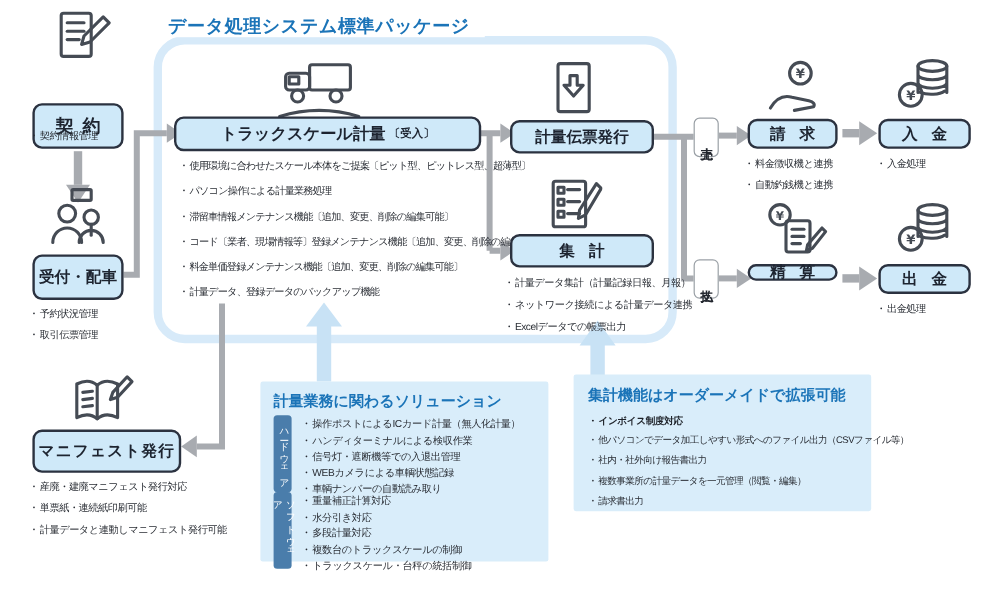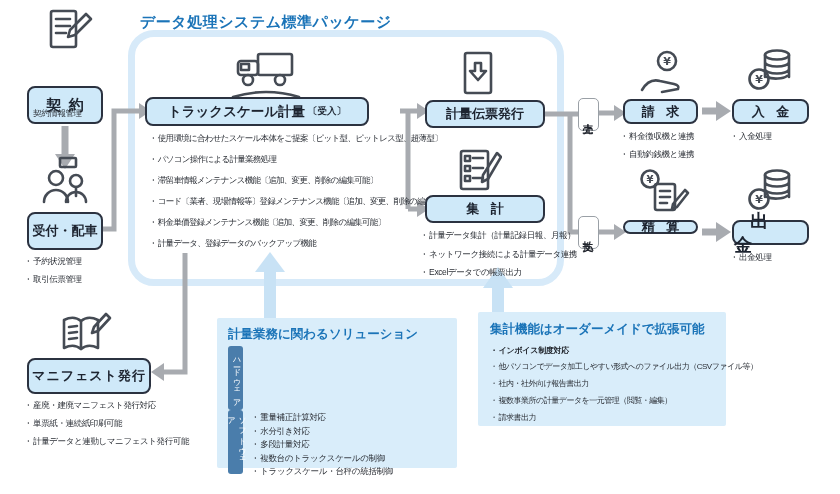--- a/index.html
+++ b/index.html
@@ -140,21 +140,21 @@
   <div class="icon" style="left:230px;top:48px">
     <svg width="72" height="52" viewBox="0 0 72 52">
       <rect x="28" y="6" width="34" height="21" rx="2"></rect>
       <rect x="8" y="13" width="20" height="14" rx="3"></rect>
       <rect x="11" y="16" width="8" height="6"></rect>
       <circle cx="18" cy="32" r="5"></circle>
         <circle cx="50" cy="32" r="5"></circle>
       <path d="M3,49 Q36,39 69,49"></path>
     </svg>
   </div>
-  <div class="box" style="left:145px;top:97px;width:224px;height:29px;font-size:13.5px">
+  <div class="box" style="left:145px;top:97px;width:256px;height:29px;font-size:13.5px">
     <span>トラックスケール計量</span>
     <span class="sub">〔受入〕</span>
   </div>
   <ul class="bul p-ts" style="left:149px;top:133px">
       <li>使用環境に合わせたスケール本体をご提案〔ピット型、ピットレス型、超薄型〕</li>
       <li>パソコン操作による計量業務処理</li>
       <li>滞留車情報メンテナンス機能〔追加、変更、削除の編集可能〕</li>
       <li>コード〔業者、現場情報等〕登録メンテナンス機能〔追加、変更、削除の編集可能〕</li>
       <li>料金単価登録メンテナンス機能〔追加、変更、削除の編集可能〕</li>
       <li>計量データ、登録データのバックアップ機能</li>
@@ -242,31 +242,38 @@
     <svg width="52" height="50" viewBox="0 0 52 50">
       <ellipse cx="33" cy="9" rx="12" ry="4.5"></ellipse>
       <path d="M21,9 V31 M45,9 V31 M21,16 a12,4.5 0 0 0 24,0 M21,23 a12,4.5 0 0 0 24,0 M23,31 a12,4.5 0 0 0 20,-1"></path>
       <circle cx="15" cy="33" r="9.5"></circle>
       <text x="15" y="37" font-size="11" text-anchor="middle">¥</text>
     </svg>
   </div>
   <div class="box ls2" style="left:623px;top:220px;width:75px;height:14px;font-size:13px">
     <span>精算</span>
   </div>
-  <div class="box ls2" style="left:732px;top:220px;width:77px;height:25px;font-size:18px">
+  <div class="box ls2" style="left:732px;top:220px;width:77px;height:25px;font-size:13px">
     <span>出金</span>
   </div>
   <ul class="bul p-right" style="left:730px;top:252px">
       <li>出金処理</li>
     </ul>
 
   <div class="panel" style="left:217px;top:318px;width:240px;height:150px">
     <div class="panel-title" style="padding:8px 0 0 11px">計量業務に関わるソリューション</div>
     <div class="sect" style="left:11px;top:28px">
       <div class="vtab" style="width:15px;height:60px">ハードウェア</div>
+      <ul class="bul p-panel" style="position:static;margin-left:8px;margin-top:2px">
+          <li>操作ポストによるICカード計量（無人化計量）</li>
+          <li>ハンディターミナルによる検収作業</li>
+          <li>信号灯・遮断機等での入退出管理</li>
+          <li>WEBカメラによる車輌状態記録</li>
+          <li>車輌ナンバーの自動読み取り</li>
+        </ul>
     </div>
     <div class="sect" style="left:11px;top:92px">
       <div class="vtab" style="width:15px;height:60px">ソフトウェア</div>
       <ul class="bul p-panel" style="position:static;margin-left:8px;margin-top:2px">
           <li>重量補正計算対応</li>
           <li>水分引き対応</li>
           <li>多段計量対応</li>
           <li>複数台のトラックスケールの制御</li>
           <li>トラックスケール・台秤の統括制御</li>
         </ul>

